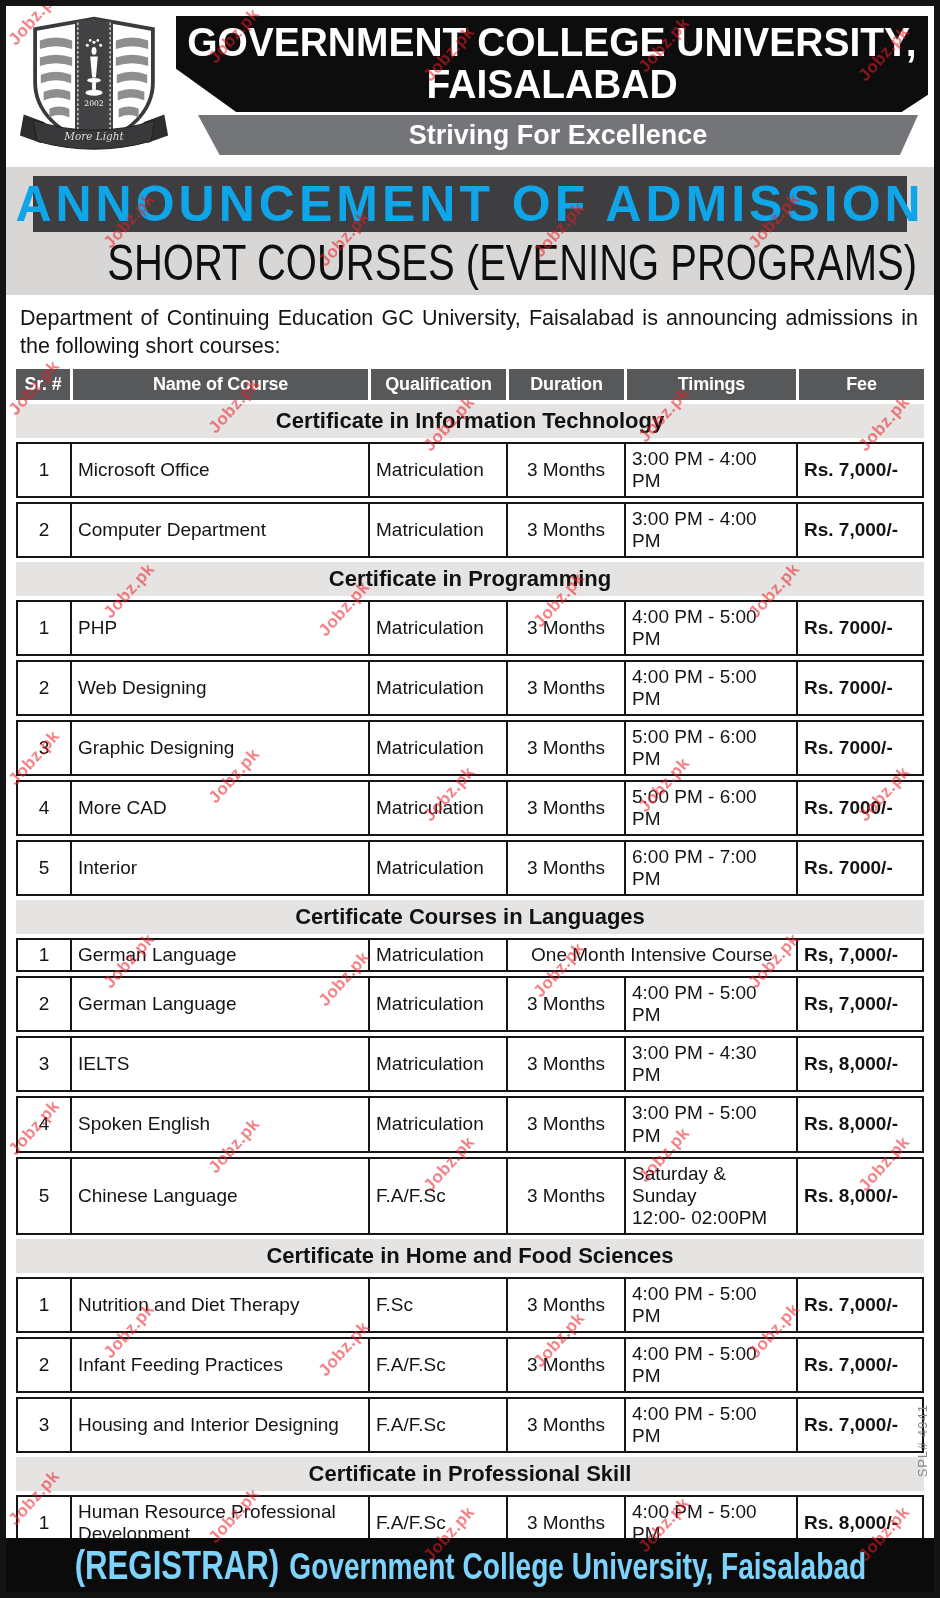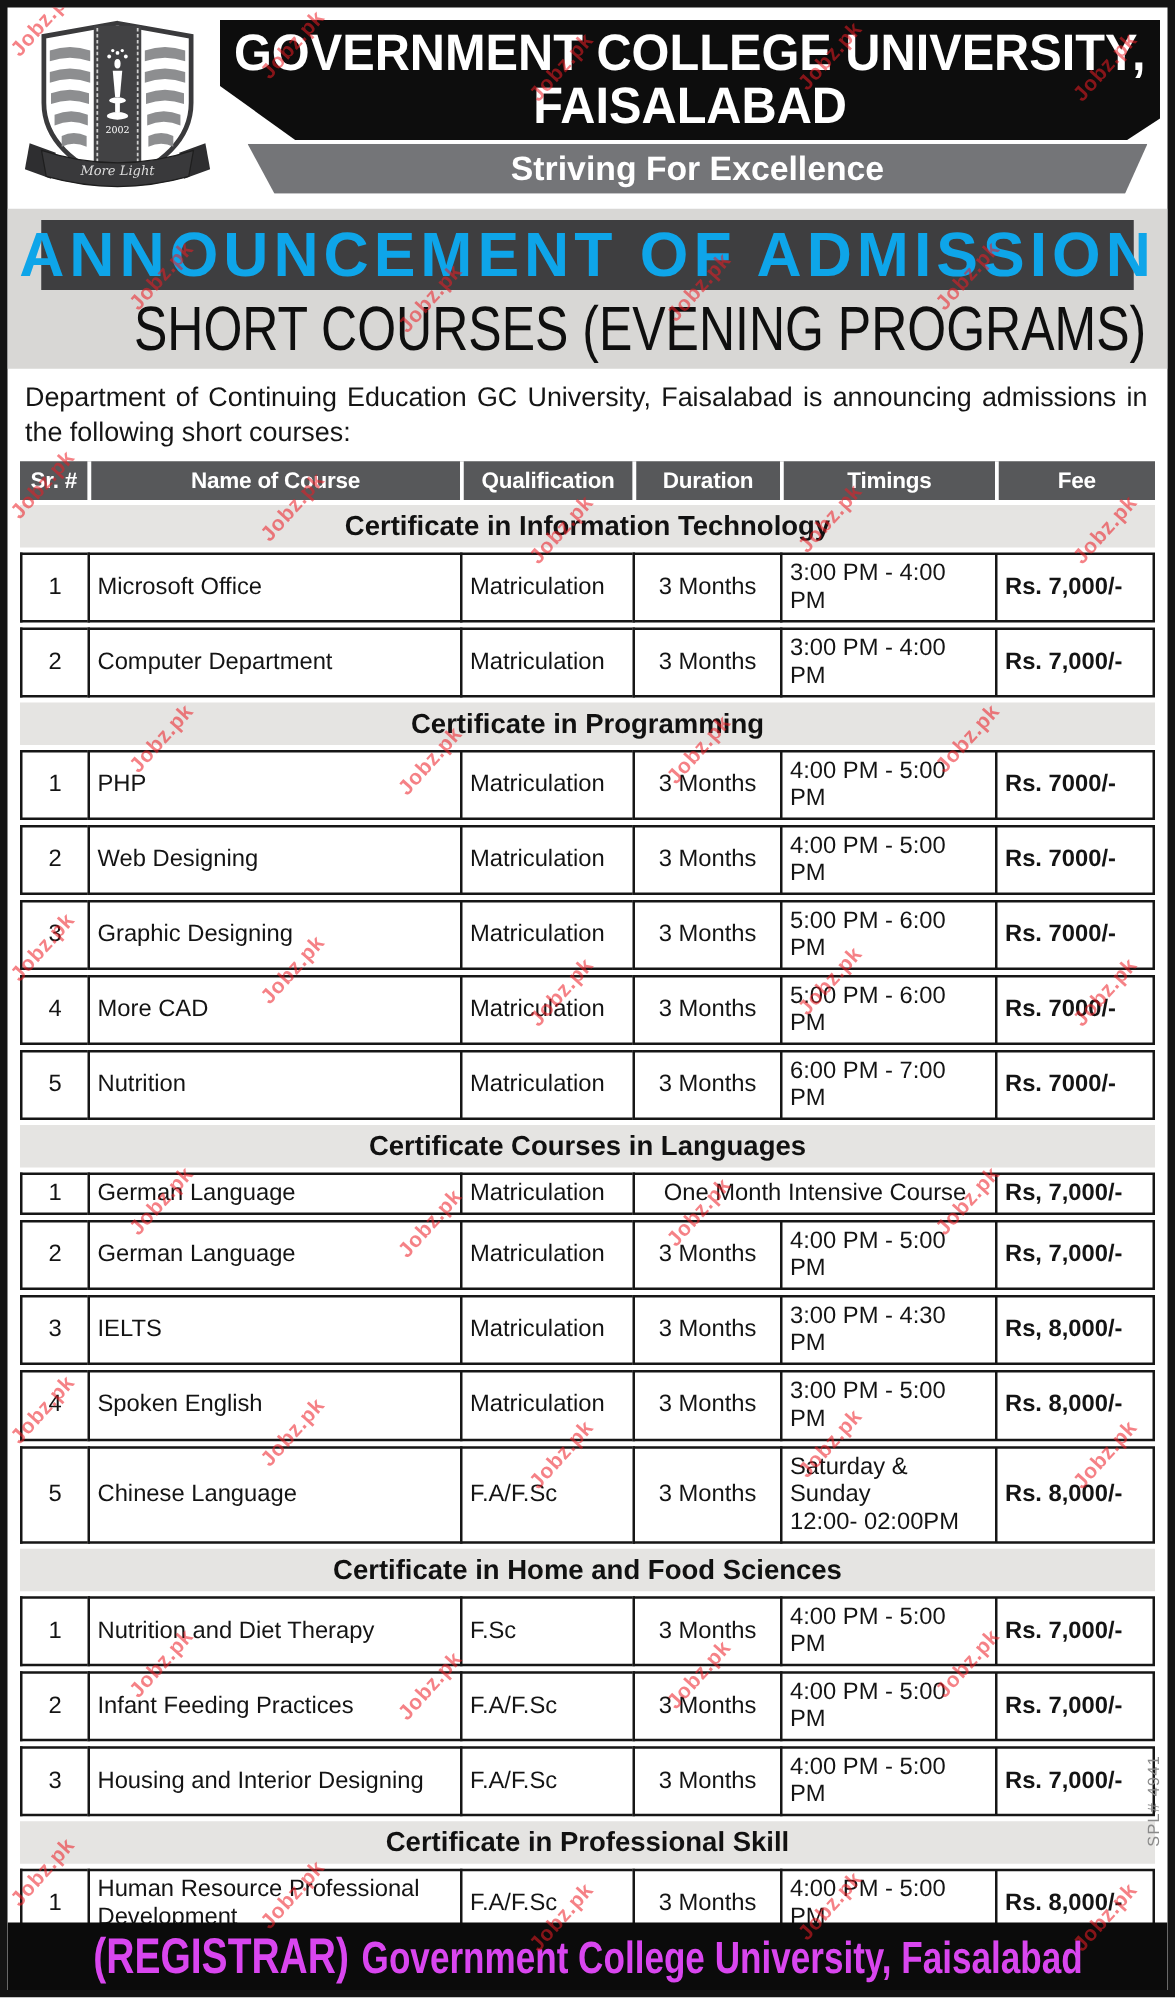--- a/index.html
+++ b/index.html
@@ -55,21 +55,21 @@
   td.c-name{padding-left:14px;font-size:18.5px;white-space:pre-line;}
   td.c-qual{padding-left:10px;}
   td.c-dur{text-align:center;}
   td.c-time{padding-left:7px;white-space:pre-line;}
   td.c-fee{font-weight:bold;padding-left:7px;white-space:nowrap;}
   td.c-merged{text-align:center;}
   
   .spl{position:absolute;right:4px;top:1398px;writing-mode:vertical-rl;transform:rotate(180deg);
        font-size:13px;color:#8a8a8a;letter-spacing:1px;z-index:2;}
   .registrar-bar{
-    position:absolute;left:0;right:0;bottom:0;height:54px;background:#0b0b0b;color:#d946ef;
+    position:absolute;left:0;right:0;bottom:0;height:54px;background:#0b0b0b;color:#7dd3fc;
     display:flex;align-items:center;justify-content:center;overflow:hidden;
   }
   .reg-inner{display:flex;align-items:baseline;gap:13px;transform:scaleX(.78);white-space:nowrap;}
   .reg1{font-size:40px;font-weight:bold;}
   .reg2{font-size:36px;font-weight:bold;}
 </style>
 </head>
 <body>
 
 <div class="ad">
@@ -202,21 +202,21 @@
         <tr class="body">
           <td class="c-sr">4</td>
           <td class="c-name">More CAD</td>
           <td class="c-qual">Matriculation</td>
           <td class="c-dur">3 Months</td>
           <td class="c-time">5:00 PM - 6:00 PM</td>
           <td class="c-fee">Rs. 7000/-</td>
         </tr>
         <tr class="body">
           <td class="c-sr">5</td>
-          <td class="c-name">Nutrition</td>
+          <td class="c-name">Interior</td>
           <td class="c-qual">Matriculation</td>
           <td class="c-dur">3 Months</td>
           <td class="c-time">6:00 PM - 7:00 PM</td>
           <td class="c-fee">Rs. 7000/-</td>
         </tr>
         <tr class="section">
           <td colspan="6">Certificate Courses in Languages</td>
         </tr>
         <tr class="body">
           <td class="c-sr">1</td>

